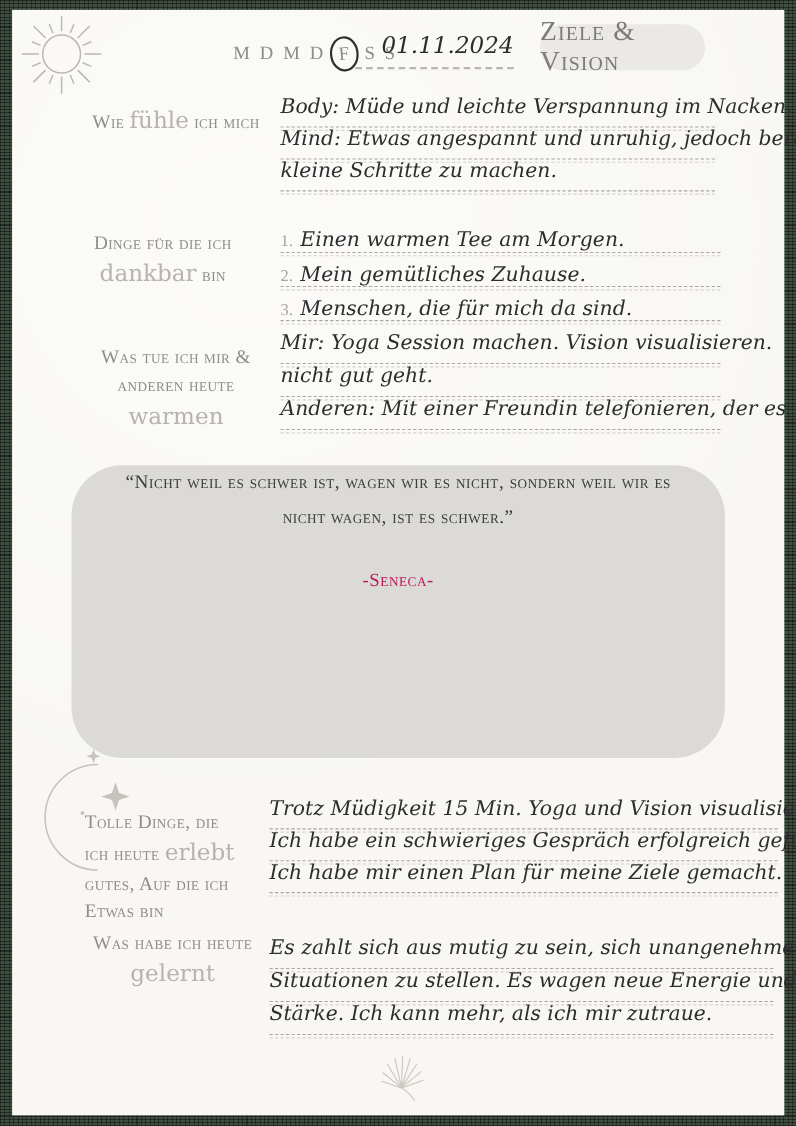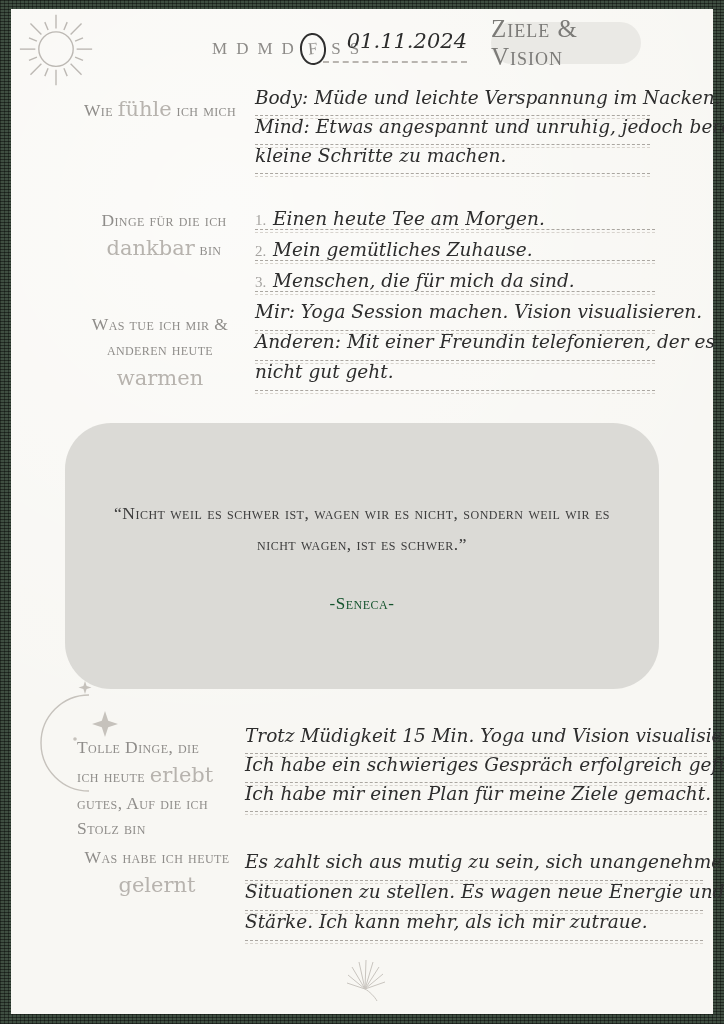--- a/index.html
+++ b/index.html
@@ -67,38 +67,38 @@
   .num-row{ display:flex; align-items:flex-end; }
   .num{
     font-family:"Liberation Serif", serif; font-style:normal;
     font-size:15px; color:#a5a3a0; width:18px; flex:none;
   }
   .num-text{ flex:1; }
   
   .quote-box{
     position:absolute; left:54px; top:414px; width:594px; height:266px;
     background:#dbdad6; border-radius:46px;
-    display:flex; flex-direction:column; align-items:center; justify-content:center;
+    display:flex; flex-direction:column; align-items:center; justify-content:flex-start;
     padding:0 36px; text-align:center;
   }
   .quote-text{
     font-variant:small-caps; font-size:17.5px; letter-spacing:.5px;
     color:#3c3c3c; line-height:1.75;
   }
   .quote-author{
     margin-top:34px; font-variant:small-caps; font-size:17px;
-    color:#14532d; letter-spacing:.5px;
+    color:#be185d; letter-spacing:.5px;
   }
   
   .moon{ position:absolute; left:6px; top:668px; width:118px; height:132px; }
   .leaf{ position:absolute; left:332px; top:950px; width:46px; height:44px; }
   
   .lbl-feel    { left:52px;  top:85px;  width:194px; }
   .ans-feel    { left:244px; top:78px;  width:395px; }
-  .lbl-grateful{ left:56px;  top:199px; width:194px; }
+  .lbl-grateful{ left:40px;  top:199px; width:194px; }
   .ans-grateful{ left:244px; top:190px; width:400px; }
   .lbl-good    { left:52px;  top:303px; width:194px; }
   .ans-good    { left:244px; top:292px; width:400px; }
   .lbl-proud   { left:66px;  top:726px; width:175px; text-align:left; }
   .ans-proud   { left:234px; top:716px; width:462px; }
   .lbl-learned { left:50px;  top:836px; width:192px; }
   .ans-learned { left:234px; top:842px; width:458px; }
   .ans-grateful .hw-line{ height:31px; }
   .ans-good .hw-line, .ans-learned .hw-line{ height:30px; }
 </style>
@@ -155,61 +155,61 @@
   </div>
 
   <div class="label lbl-grateful">
     <span>Dinge für die ich</span><br>
     <span class="script">dankbar</span>
     <span>bin</span>
   </div>
   <div class="answers ans-grateful">
     <div class="hw-line num-row">
       <span class="num">1.</span>
-      <span class="num-text">Einen heute Tee am Morgen.</span>
+      <span class="num-text">Einen warmen Tee am Morgen.</span>
     </div>
     <div class="hw-line num-row">
       <span class="num">2.</span>
       <span class="num-text">Mein gemütliches Zuhause.</span>
     </div>
     <div class="hw-line num-row">
       <span class="num">3.</span>
       <span class="num-text">Menschen, die für mich da sind.</span>
     </div>
   </div>
 
   <div class="label lbl-good">
     <span>Was tue ich mir &amp;</span><br>
     <span>anderen heute</span><br>
     <span class="script">warmen</span>
   </div>
   <div class="answers ans-good">
     <div class="hw-line">Mir: Yoga Session machen. Vision visualisieren.</div>
+    <div class="hw-line">nicht gut geht.</div>
     <div class="hw-line">Anderen: Mit einer Freundin telefonieren, der es</div>
-    <div class="hw-line">nicht gut geht.</div>
   </div>
 
   <div class="quote-box">
     <div class="quote-text">“Nicht weil es schwer ist, wagen wir es nicht, sondern weil wir es nicht wagen, ist es schwer.”</div>
     <div class="quote-author">-Seneca-</div>
   </div>
 
   <svg class="moon" viewBox="0 0 118 132">
     <path d="M72,18 A46,46 0 1,0 72,114 A38,38 0 1,1 72,18 Z" fill="none" stroke="#c6c2bc" stroke-width="1.4"></path>
     <path d="M88,34 l3.2,9.8 9.8,3.2 -9.8,3.2 -3.2,9.8 -3.2,-9.8 -9.8,-3.2 9.8,-3.2 Z" fill="#c6c2bc"></path>
     <path d="M68,4 l1.6,4.9 4.9,1.6 -4.9,1.6 -1.6,4.9 -1.6,-4.9 -4.9,-1.6 4.9,-1.6 Z" fill="#c6c2bc"></path>
     <circle cx="58" cy="62" r="1.8" fill="#c6c2bc"></circle>
   </svg>
 
   <div class="label lbl-proud">
     <span>Tolle Dinge, die</span><br>
     <span>ich heute</span>
     <span class="script">erlebt</span><br>
     <span>gutes, Auf die ich</span><br>
-    <span>Stolz bin</span>
+    <span>Etwas bin</span>
   </div>
   <div class="answers ans-proud">
     <div class="hw-line">Trotz Müdigkeit 15 Min. Yoga und Vision visualisiert.</div>
     <div class="hw-line">Ich habe ein schwieriges Gespräch erfolgreich geführt.</div>
     <div class="hw-line">Ich habe mir einen Plan für meine Ziele gemacht.</div>
   </div>
 
   <div class="label lbl-learned">
     <span>Was habe ich heute</span><br>
     <span class="script">gelernt</span>

